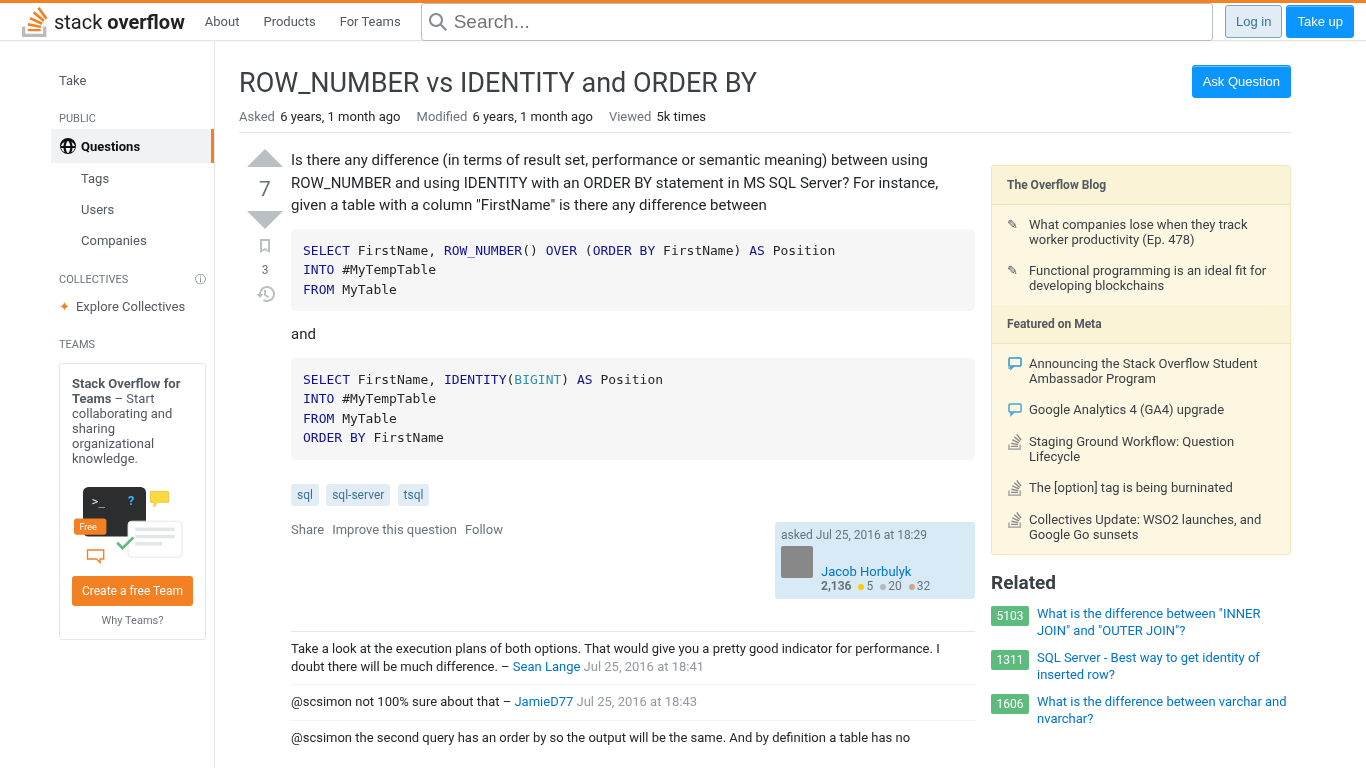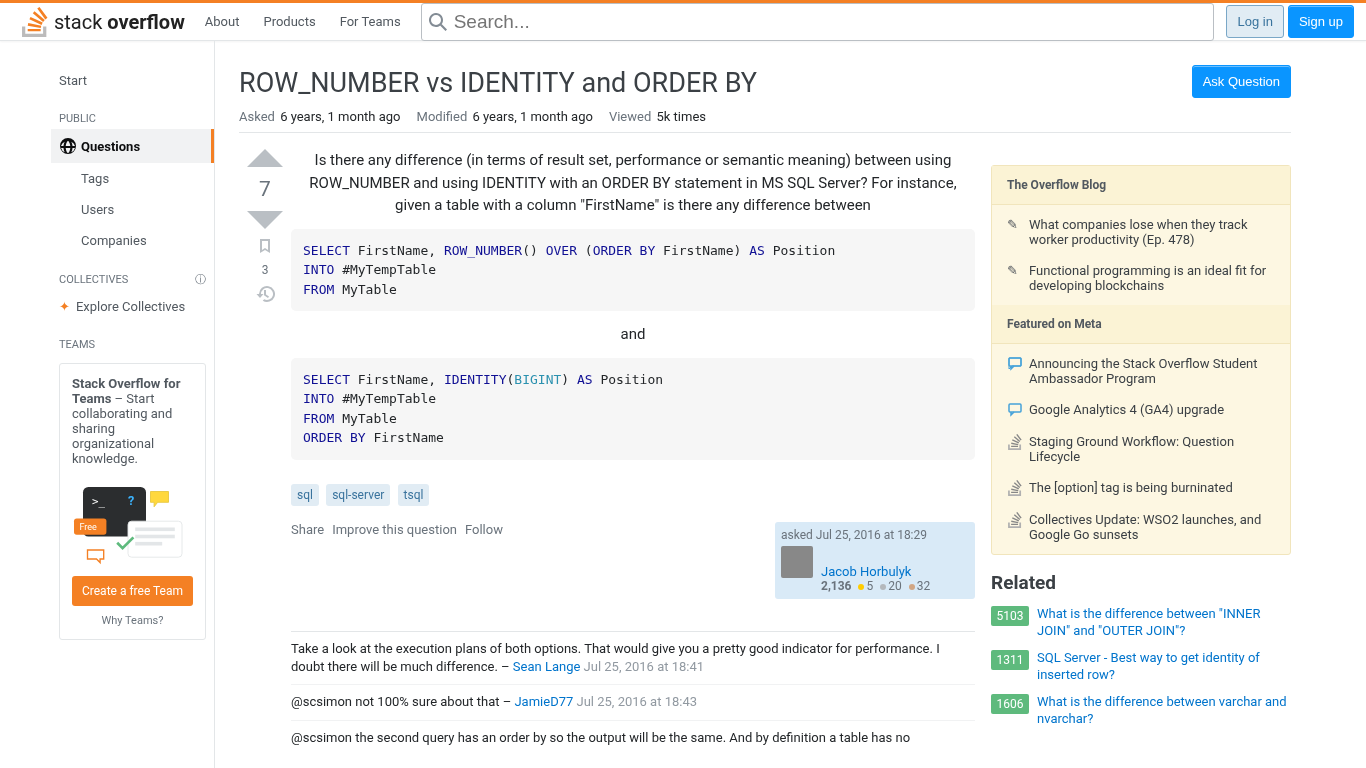--- a/index.html
+++ b/index.html
@@ -40,21 +40,21 @@
 .meta-row span.label { color: #6a737c; margin-right: 2px; }
 .meta-row span.value { color: #232629; }
 .post-layout { display: flex; margin-top: 16px; }
 .vote-cell { width: 52px; display: flex; flex-direction: column; align-items: center; gap: 2px; flex-shrink: 0; }
 .vote-arrow { width: 0; height: 0; border-left: 18px solid transparent; border-right: 18px solid transparent; cursor: pointer; }
 .vote-up { border-bottom: 18px solid #babfc4; }
 .vote-down { border-top: 18px solid #babfc4; }
 .vote-count { font-size: 21px; color: #6a737c; padding: 8px 0; }
 .vote-icon { color: #babfc4; cursor: pointer; margin: 6px 0; font-size: 16px; }
 .post-body { flex: 1; min-width: 0; padding-right: 16px; }
-.post-text { font-size: 15px; line-height: 1.5; color: #232629; text-align: center; }
+.post-text { font-size: 15px; line-height: 1.5; color: #232629; }
 .code-block { background: #f6f6f6; padding: 12px; margin: 12px 0; border-radius: 5px; font-family: Consolas, Monaco, monospace; font-size: 13px; line-height: 1.5; overflow-x: auto; white-space: pre; }
 .kw { color: #101094; }
 .fn { color: #101094; }
 .type { color: #2b91af; }
 .tags { margin: 24px 0 12px; }
 .tag { display: inline-block; background: #e1ecf4; color: #39739d; padding: 4px 6px; border-radius: 3px; font-size: 12px; margin-right: 4px; cursor: pointer; }
 .post-menu { display: flex; justify-content: space-between; align-items: flex-start; margin-top: 16px; }
 .post-actions { display: flex; gap: 8px; text-align: center; }
 .post-actions span { color: #6a737c; cursor: pointer; font-size: 13px; }
 .user-card { background: #d9eaf7; padding: 6px; border-radius: 3px; width: 200px; font-size: 12px; }
@@ -102,26 +102,26 @@
   <div class="nav-item">About</div>
   <div class="nav-item">Products</div>
   <div class="nav-item">For Teams</div>
   <div class="search-wrap">
     <svg class="search-icon" width="18" height="18" viewBox="0 0 18 18">
         <path fill="currentColor" d="m18 16.5-5.14-5.18h-.35a7 7 0 1 0-1.19 1.19v.35L16.5 18l1.5-1.5ZM12 7A5 5 0 1 1 2 7a5 5 0 0 1 10 0Z"></path>
       </svg>
     <input class="search-input" placeholder="Search..." style="">
   </div>
   <button class="btn btn-outline">Log in</button>
-  <button class="btn btn-primary">Sign up</button>
+  <button class="btn btn-primary">Take up</button>
 </header>
 
 <div class="container">
   <nav class="left-sidebar">
-    <a class="nav-link">Start</a>
+    <a class="nav-link">Take</a>
     <div class="section-label">PUBLIC</div>
     <a class="nav-link active" style="padding-left:8px; display:flex; align-items:center; gap:4px;">
       <svg width="18" height="18" viewBox="0 0 18 18">
           <path fill="currentColor" d="M9 1a8 8 0 1 0 0 16A8 8 0 0 0 9 1Zm7 8h-2.5c-.1-1.5-.5-3-1.2-4.3A6.5 6.5 0 0 1 16 9Zm-7 7c-.7 0-2-2-2.3-5h4.6C11 14 9.7 16 9 16Zm-2.3-7C7 6 8.3 4 9 4s2 2 2.3 5H6.7ZM5.7 4.7C5 6 4.6 7.5 4.5 9H2a6.5 6.5 0 0 1 3.7-4.3ZM2 11h2.5c.1 1.5.5 3 1.2 4.3A6.5 6.5 0 0 1 2 11Zm10.3 4.3c.7-1.3 1.1-2.8 1.2-4.3H16a6.5 6.5 0 0 1-3.7 4.3Z"></path>
         </svg>
       <span>Questions</span>
     </a>
     <a class="nav-link indent">Tags</a>
     <a class="nav-link indent">Users</a>
     <a class="nav-link indent">Companies</a>

